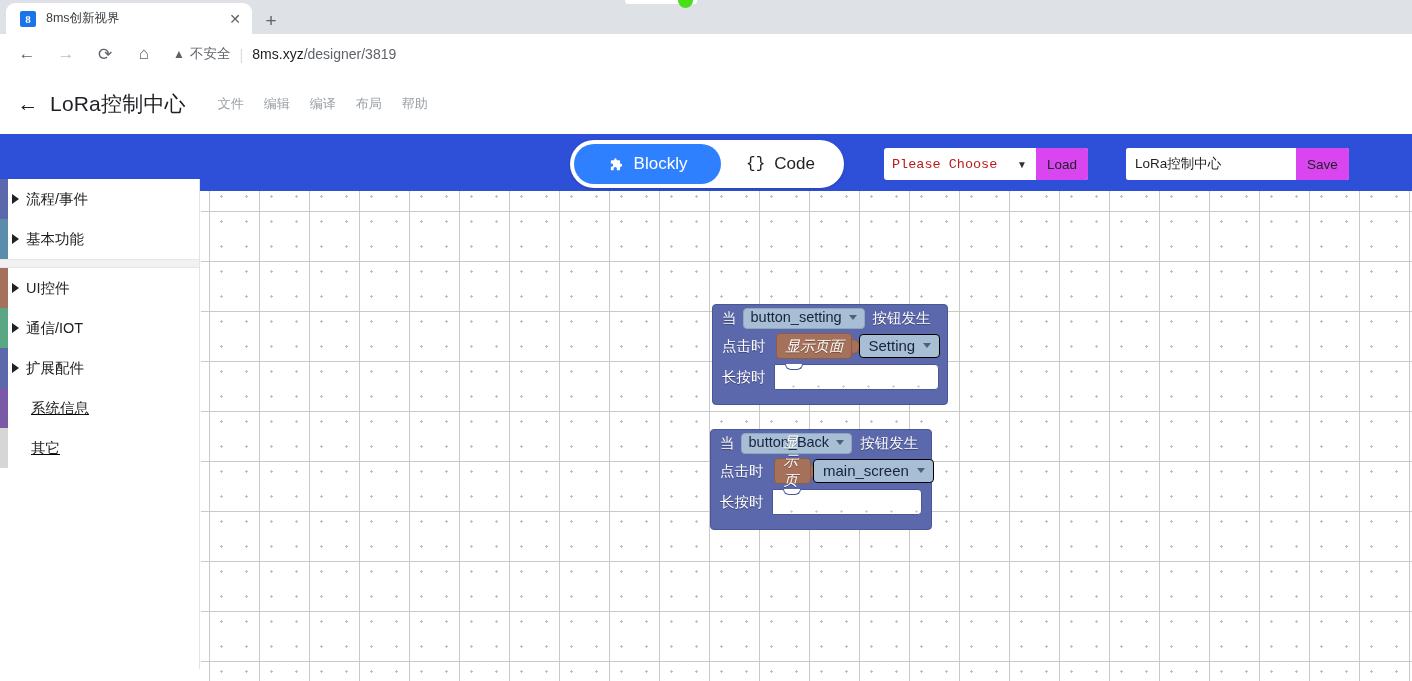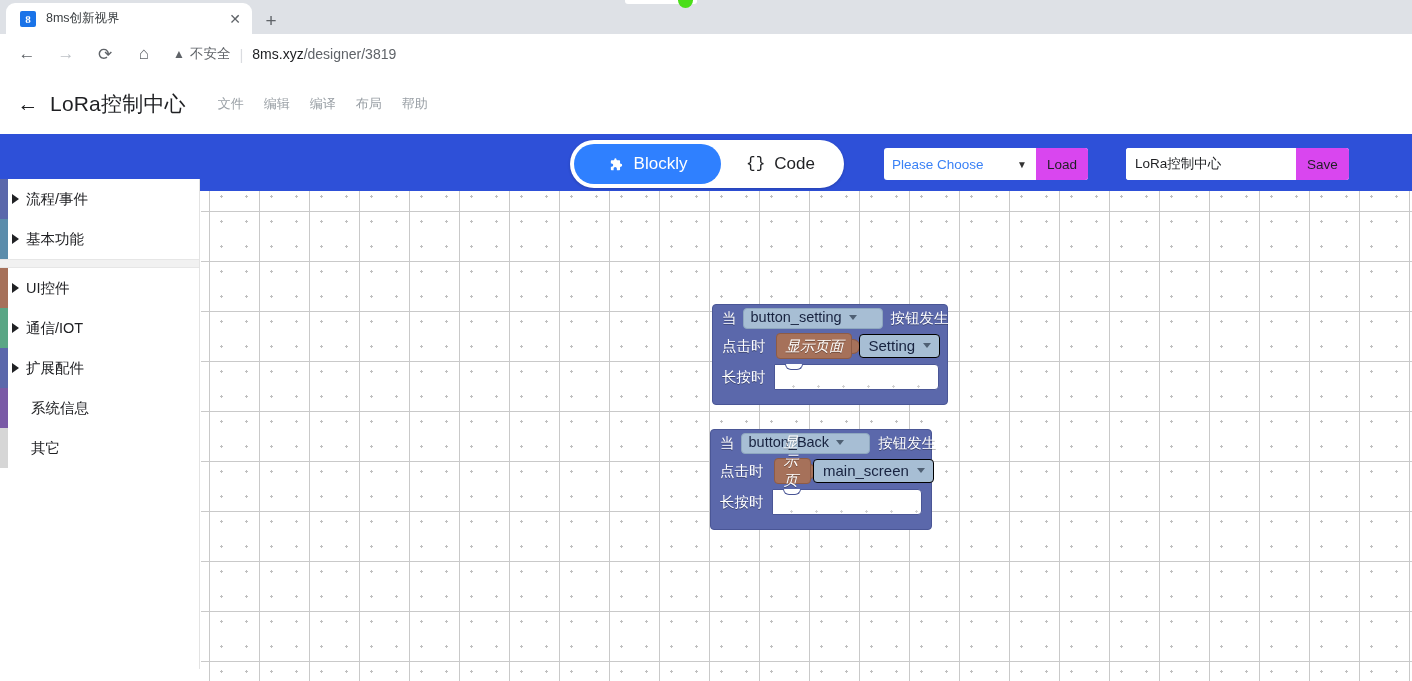--- a/index.html
+++ b/index.html
@@ -108,22 +108,22 @@
   .seg-icon{ display:flex; align-items:center; }
   .code-brace{ font-size:16px; color:#1f2023; font-family:"Liberation Mono", monospace; }
 
   .load-group{
     position:absolute; left:884px; top:148px; height:32px;
     display:flex; align-items:stretch; background:#fff; border-radius:3px;
     overflow:hidden;
   }
   .sel{
     width:152px; background:#ffffff; border:none; outline:none;
-    font-size:13.5px; color:#3b82f6; padding:0 8px;
-    font-family:Liberation Sans, sans-serif;
+    font-size:13.5px; color:#b91c1c; padding:0 8px;
+    font-family:Liberation Mono, monospace;
     appearance:none; -webkit-appearance:none;
   }
   .sel-wrap{ position:relative; display:flex; align-items:center; }
   .sel-caret{
     position:absolute; right:9px; top:50%; transform:translateY(-50%);
     pointer-events:none; font-size:10px; color:#333;
   }
   .grp-btn{
     background:#d946ef; border:none; font-size:13.5px; color:#1f2023;
     padding:0 11px; font-family:"Liberation Sans", sans-serif;
@@ -152,21 +152,21 @@
   }
   .cat-strip{
     position:absolute; left:0; top:0; width:8px; height:100%;
   }
   .tri{
     width:0;height:0;border-left:7px solid #202124;
     border-top:5px solid transparent;border-bottom:5px solid transparent;
     margin-right:7px; flex:0 0 auto;
   }
   .cat-label{ font-size:14.5px; color:#202124; }
-  .cat.plain{ padding-left:31px; }
+  .cat.plain{ padding-left:31px;text-decoration:underline; }
 
   
   .workspace{
     position:absolute; left:201px; top:191px; width:1211px; height:490px;
     background:#ffffff;
     background-image:
       linear-gradient(to right, #c9c9c9 1px, transparent 1px),
       linear-gradient(to bottom, #c9c9c9 1px, transparent 1px);
     background-size:50px 50px, 50px 50px;
     background-position:8px 20px, 8px 20px;
@@ -187,21 +187,21 @@
     color:#ffffff;
     font-size:14.5px;
   }
   .blk-row{
     display:flex; align-items:center; height:26px; padding-left:9px;
   }
   .blk-lbl{ white-space:nowrap; margin-right:6px; text-shadow:0 1px 0 rgba(0,0,0,.35); }
   .field{
     display:inline-flex; align-items:center; gap:7px;
     background:#a7bed4; border:1px solid #8ea7bf; border-radius:4px;
-    color:#17223f; font-size:14.5px; padding:1px 25px 2px 7px; height:21px;
+    color:#17223f; font-size:14.5px; padding:1px 7px 2px 7px; height:21px;
     line-height:1;
     text-align:right;
   }
   .field-caret{
     width:0;height:0;border-left:4.5px solid transparent;
     border-right:4.5px solid transparent;border-top:5px solid #4f6074;
   }
   .inner-wrap{
     position:relative; display:flex; align-items:center;
     margin-left:4px;

